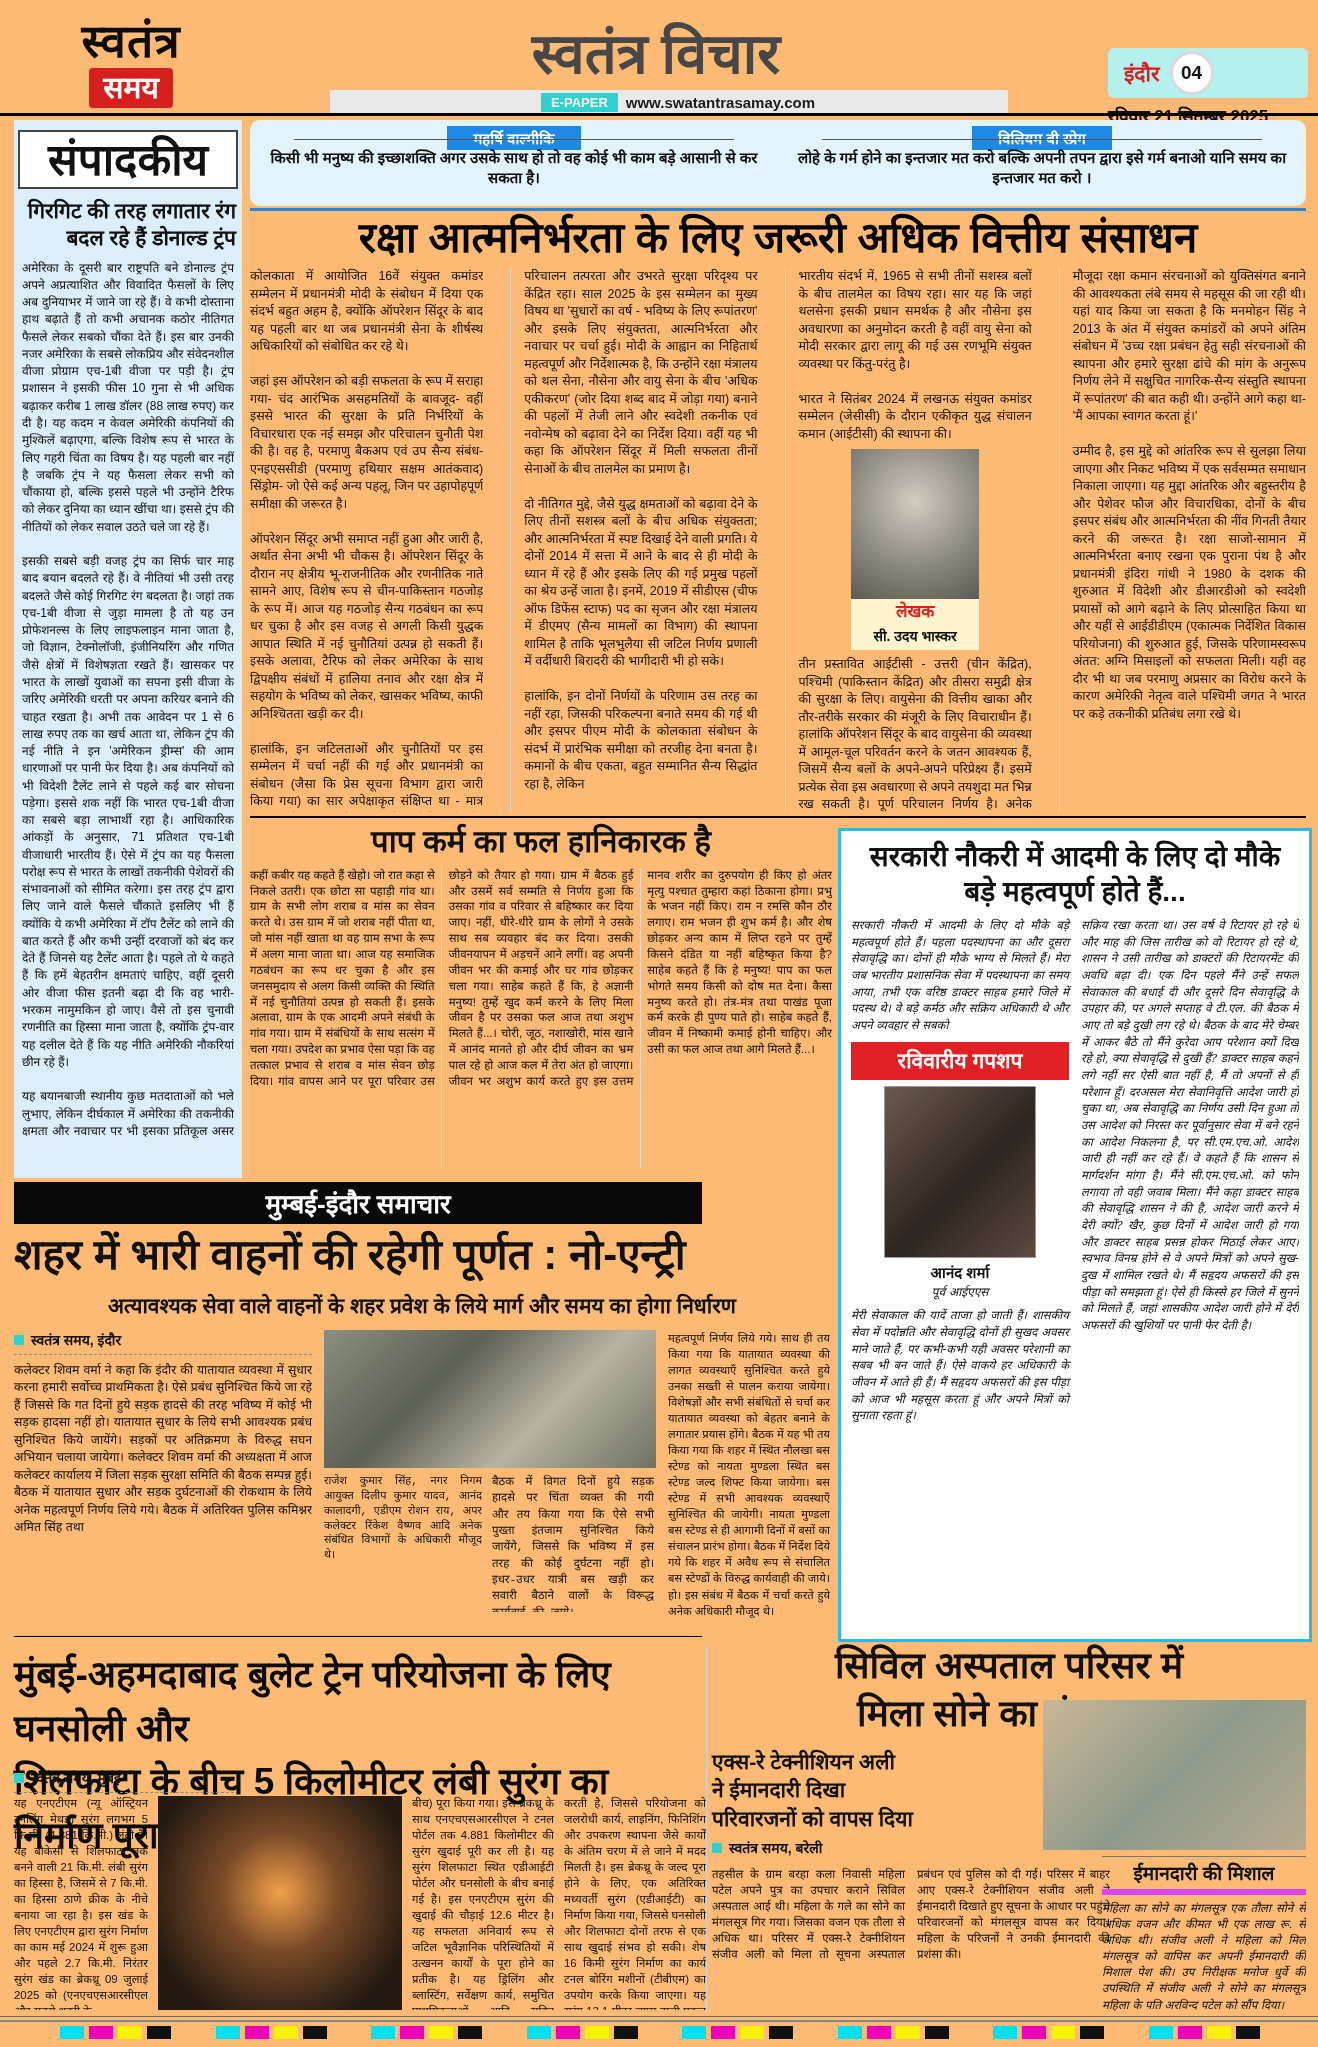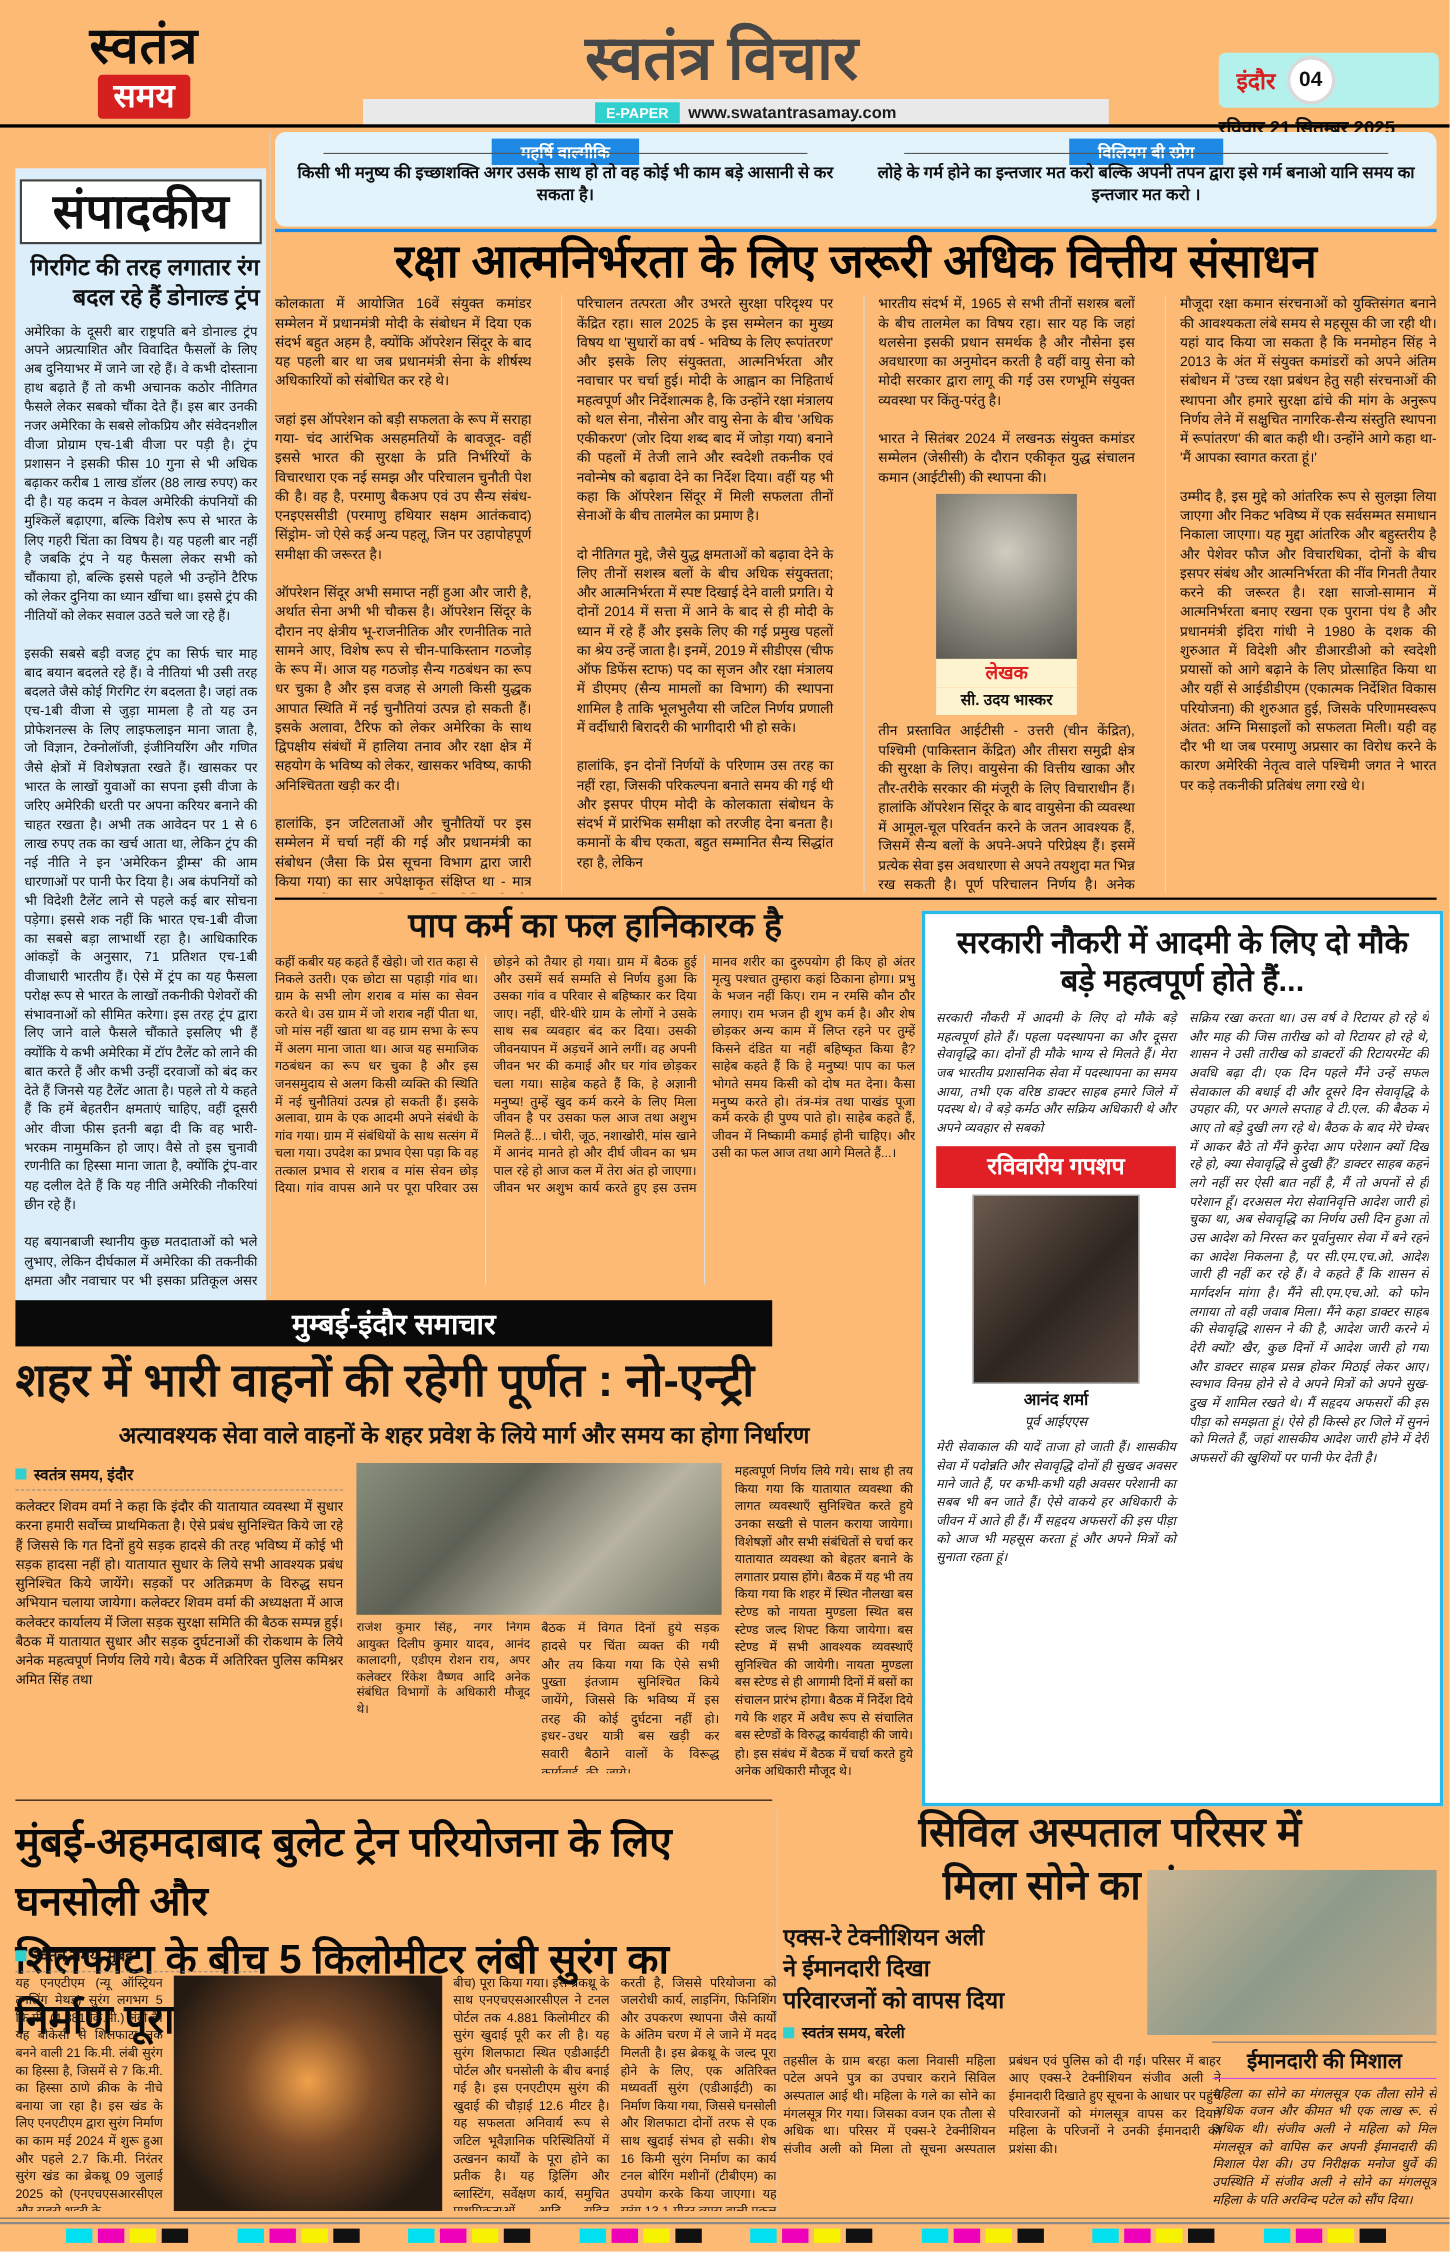--- a/index.html
+++ b/index.html
@@ -20,21 +20,21 @@
   .site{font-size:15px;font-weight:700;color:#1c1c1c;}
   .city-badge{background:#b5f1ec;border-radius:6px;display:flex;align-items:center;gap:10px;
               padding:3px 8px 3px 16px;}
   .city{color:#d61f1f;font-weight:800;font-size:21px;}
   .pageno{width:38px;height:38px;border-radius:50%;background:#fff;border:3px solid #d9d9d9;
           display:flex;align-items:center;justify-content:center;font-weight:900;font-size:19px;color:#111;}
   .dateline{font-weight:800;font-size:17px;color:#111;}
   .top-rule{background:#000;height:3px;}
 
   
-  .edit-panel{background:#dceef9;margin-top:33px;}
+  .edit-panel{background:#dceef9;}
   .edit-label-box{background:#fff;border:2px solid #444;text-align:center;
                   font-size:44px;font-weight:900;line-height:1.25;}
   .edit-headline{font-size:21px;font-weight:900;text-align:right;line-height:1.3;}
   .edit-body{font-size:12px;line-height:1.44;}
 
   
   .quote-panel{background:#e2f3fb;border-radius:10px;display:flex;}
   .quote-half{flex:1;padding:6px 14px 4px;display:flex;flex-direction:column;align-items:center;}
   .quote-tab{background:#1e88e5;color:#fff;font-weight:800;font-size:15px;padding:2px 26px;}
   .quote-underline{width:88%;border-bottom:1.5px solid #555;margin-top:-11px;margin-bottom:8px;}
@@ -92,21 +92,21 @@
   
   .bt-headline{font-size:37px;font-weight:600;line-height:1.45;color:#0a0a0a;}
   .bt-cols{display:flex;gap:10px;}
   .bt-col{font-size:11.4px;line-height:1.4;}
 
   
   .cv-headline{font-size:37px;font-weight:900;text-align:center;line-height:1.3;}
   .cv-standfirst{font-size:21px;font-weight:600;line-height:1.35;}
   .cv-cols{column-count:2;column-gap:12px;font-size:11.5px;line-height:1.4;}
   .mishal-box{border-top:1px solid #777;}
-  .mishal-title{font-size:19px;font-weight:800;text-align:center;padding:3px 0;border-bottom:1px solid #d946ef;}
+  .mishal-title{font-size:19px;font-weight:800;text-align:center;padding:3px 0;border-bottom:6px solid #d946ef;}
   .mishal-body{font-family:"DejaVu Serif","Liberation Serif",serif;font-style:italic;
                font-size:11.5px;line-height:1.4;padding-top:5px;}
 
   
   .foot-rule{border-top:1px solid #666;border-bottom:2px solid #888;height:3px;}
   .reg-strip{display:flex;justify-content:space-between;align-items:center;}
   .reg-group{display:flex;gap:5px;}
   .reg-sq{width:24px;height:13px;display:inline-block;}
 
   .vrule{background:#cfcfcf;width:1px;}

